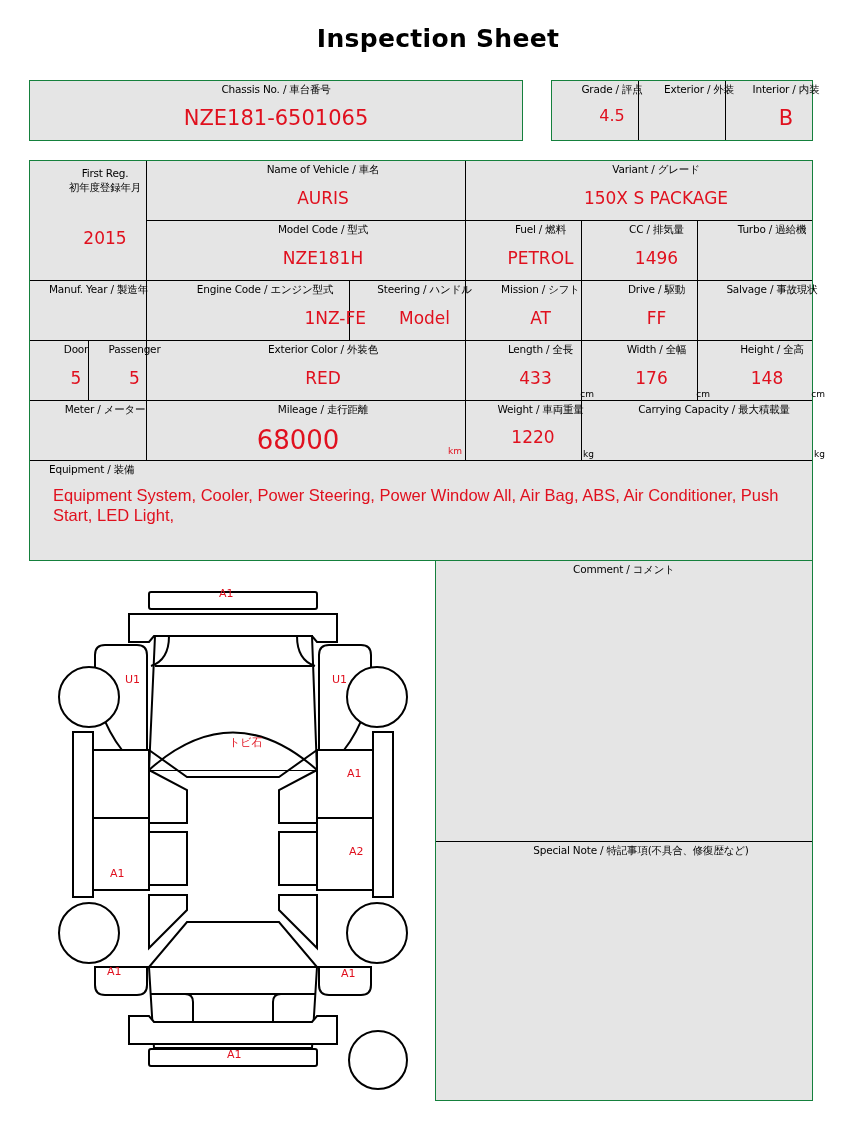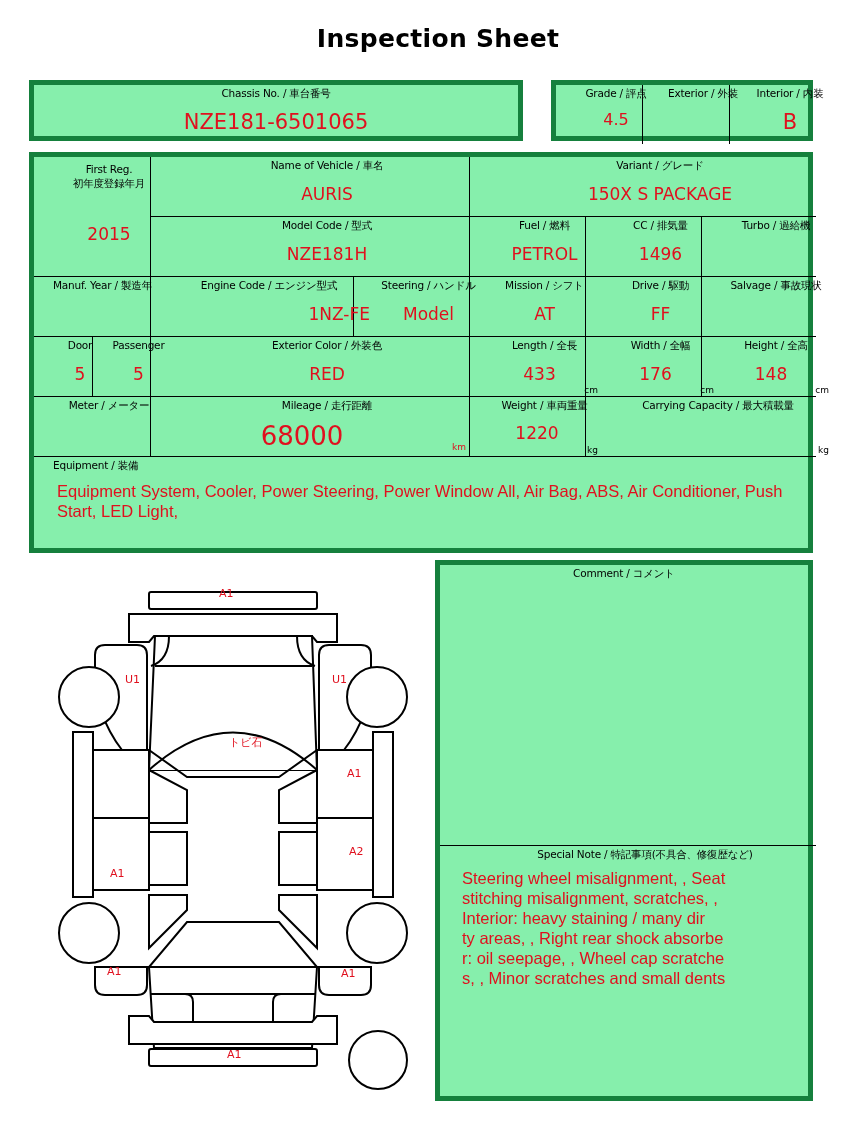--- a/index.html
+++ b/index.html
@@ -1,20 +1,20 @@
 <!DOCTYPE html>
 <html><head>
 <meta charset="utf-8">
 <style>
   * { box-sizing: border-box; margin: 0; padding: 0; }
   html, body { width: 842px; height: 1141px; background: #ffffff; overflow: hidden; }
   body { position: relative; font-family: "DejaVu Sans", sans-serif; color: #000; }
   .abs { position: absolute; margin-left: 17px; }
   .title { left: 0; top: 24px; width: 842px; text-align: center; font-family: "DejaVu Sans", sans-serif; font-weight: bold; font-size: 25px; letter-spacing: 0.3px; }
-  .box { position: absolute; border: 5px solid #15803d; background: #86efac; }
+  .box { position: absolute; border: 1px solid #15803d; background: #e5e5e5; }
   .lbl { position: absolute; left: 0; right: 0; top: 2px; text-align: center; font-size: 10.5px; color: #000; white-space: nowrap; font-family: "DejaVu Sans", sans-serif; letter-spacing: -0.2px; }
   .lbl.left { text-align: left; left: 2px; }
   .val { position: absolute; left: 0; right: 0; text-align: center; color: #e0101e; font-size: 17px; white-space: nowrap; font-family: "DejaVu Sans", sans-serif; }
   .unit { position: absolute; right: 4px; bottom: 1px; font-size: 9px; color: #000; font-family: "DejaVu Sans", sans-serif; }
   .unit.red { color: #e0101e; }
   .hline { position: absolute; height: 1px; background: #000; }
   .vline { position: absolute; width: 1px; background: #000; }
   .equip-text { position: absolute; left: 6px; top: 24px; width: 760px; color: #e0101e; font-size: 16.5px; line-height: 20px; font-family: "Liberation Sans", sans-serif; }
   .note-text { position: absolute; left: 5px; top: 22px; width: 315px; color: #e0101e; font-size: 16.5px; line-height: 20px; font-family: "Liberation Sans", sans-serif; white-space: pre-line; }
   .diag-lbl { position: absolute; color: #e0101e; font-size: 11px; font-family: "DejaVu Sans", sans-serif; }
@@ -39,21 +39,21 @@
   <div class="abs" style="left:87px; top:0; width:86px; height:59px;">
     <div class="lbl">Exterior / 外装</div>
     <div class="val" style="top:25px; font-size:21px;"></div>
   </div>
   <div class="abs" style="left:174px; top:0; width:86px; height:59px;">
     <div class="lbl">Interior / 内装</div>
     <div class="val" style="top:25px; font-size:21px;">B</div>
   </div>
 </div>
 
-<div class="box" style="left:29px; top:152px; width:784px; height:401px;padding-left:24px;">
+<div class="box" style="left:29px; top:160px; width:784px; height:401px;padding-left:24px;">
 
   <div class="hline" style="left:116px; top:59px; width:666px;"></div>
   <div class="hline" style="left:0; top:119px; width:782px;"></div>
   <div class="hline" style="left:0; top:179px; width:782px;"></div>
   <div class="hline" style="left:0; top:239px; width:782px;"></div>
   <div class="hline" style="left:0; top:299px; width:782px;"></div>
 
   <div class="vline" style="left:116px; top:0; height:299px;"></div>
   <div class="vline" style="left:435px; top:0; height:299px;"></div>
   <div class="vline" style="left:551px; top:60px; height:239px;"></div>
@@ -188,26 +188,20 @@
     <div class="equip-text">Equipment System, Cooler, Power Steering, Power Window  All, Air Bag, ABS, Air Conditioner, Push Start, LED Light,</div>
   </div>
 </div>
 
 <div class="box" style="left:435px; top:560px; width:378px; height:541px;">
   <div class="lbl">Comment / コメント</div>
   <div class="abs" style="left:5px; top:22px; color:#e0101e;"></div>
   <div class="hline" style="left:0; top:280px; width:376px;"></div>
   <div class="abs" style="left:0; top:281px; width:376px; height:258px;">
     <div class="lbl">Special Note / 特記事項(不具合、修復歴など)</div>
-    <div class="note-text">Steering wheel misalignment, , Seat
-stitching misalignment, scratches, ,
- Interior: heavy staining / many dir
-ty areas, , Right rear shock absorbe
-r: oil seepage, , Wheel cap scratche
-s, , Minor scratches and small dents</div>
   </div>
 </div>
 
 <div class="abs" style="left:30px; top:575px; width:380px; height:520px;">
   <svg width="380" height="520" viewBox="0 0 380 520" xmlns="http://www.w3.org/2000/svg" style="position:absolute; left:0; top:0;">
     <g fill="#fff" stroke="#000" stroke-width="2">
 
       <rect x="102" y="17" width="168" height="17" rx="2"></rect>
 
       <path d="M82,39 H290 V67 H270 L265,61 H107 L102,67 H82 Z"></path>

